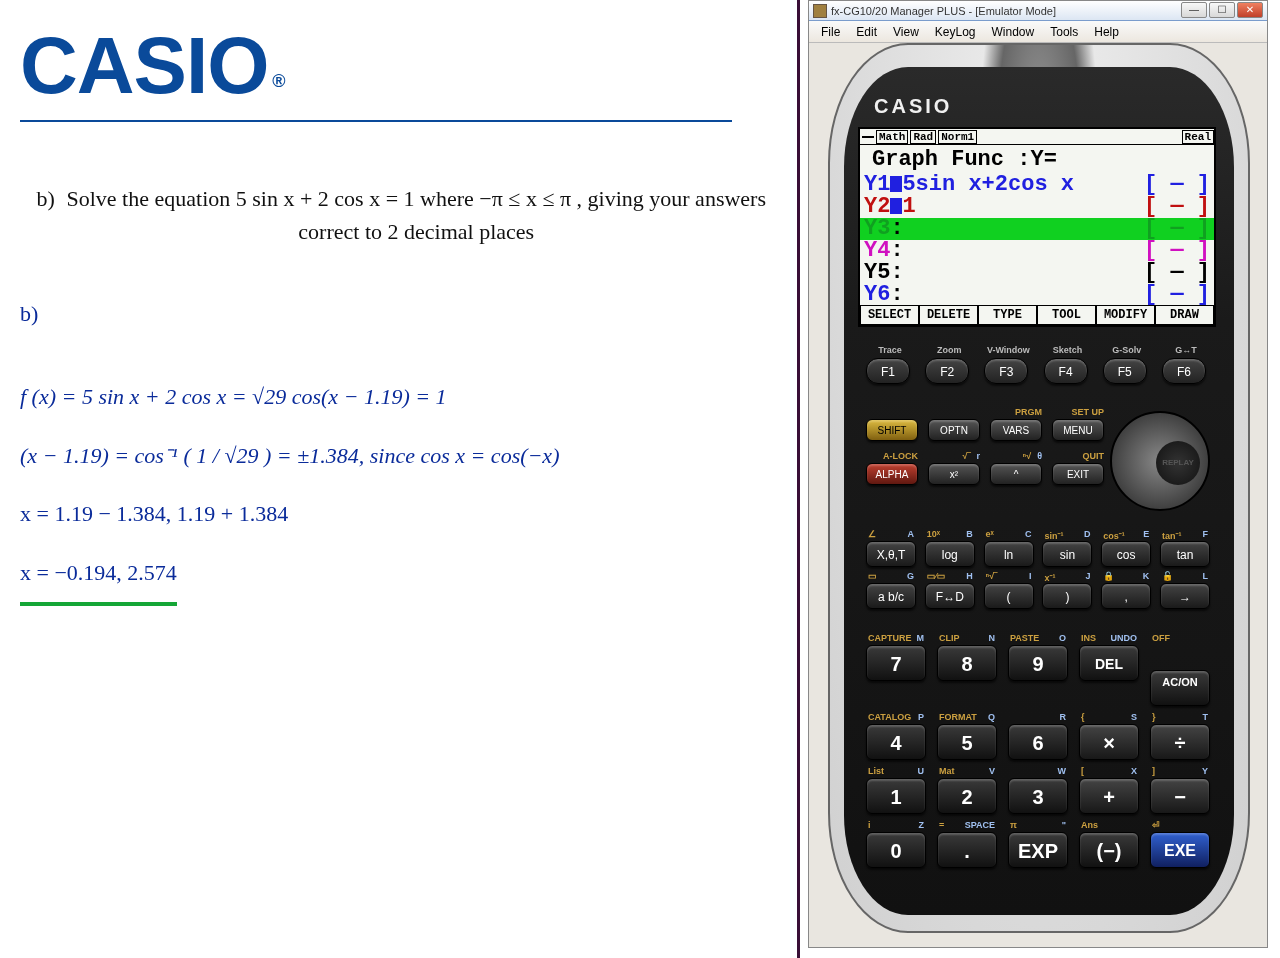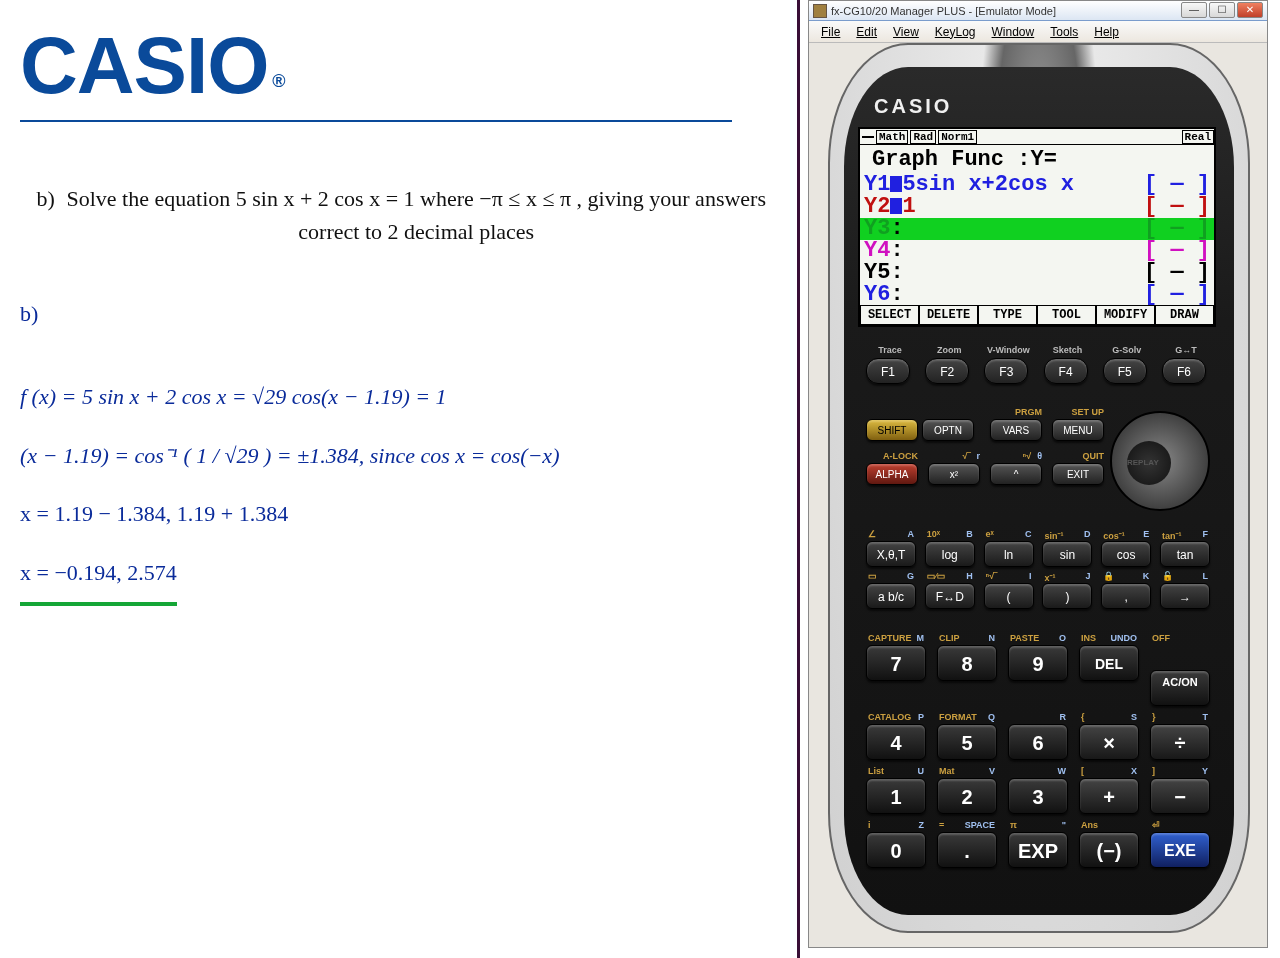--- a/index.html
+++ b/index.html
@@ -39,21 +39,21 @@
 }
 #titlebar .icon { width:14px; height:14px; background:#a08040; border:1px solid #654; margin-right:4px;}
 #winbtns { position:absolute; right:4px; top:1px; display:flex;}
 #winbtns span { width:26px; height:16px; font:10px Arial; text-align:center; line-height:14px;
   border:1px solid #888; border-radius:2px; margin-left:2px; background:linear-gradient(#f8f8f8,#d8d8d8);}
 #winbtns .close { background:linear-gradient(#f08060,#c0402a); color:#fff;}
 
 
 #menubar { height:22px; background:linear-gradient(#fafafa,#ece7df); border-bottom:1px solid #bbb;
   font:12px "Segoe UI",Arial; display:flex; align-items:center; padding:0 4px;}
-#menubar span { padding: 2px 8px; text-decoration: underline; }
+#menubar span { padding: 2px 8px; }
 
 
 #calc-wrap { position:absolute; left:12px; top:42px; width:436px; height:902px; }
 #calc {
   position:relative; width:422px; height:890px; margin:0 auto;
   background: radial-gradient(ellipse at 50% 10%, #999 0%, #666 14%, #e8e8e8 20%, #d0d0d0 100%);
   border-radius: 80px / 120px;
   border: 2px solid #666;
 }
 #calc-inner {
@@ -104,22 +104,22 @@
 #grp2 { position:absolute; left:22px; top:340px; width:344px; height:140px;}
 .smk { position:absolute; width:52px;}
 .smk .top { height:12px; display:flex; justify-content:flex-end; gap:6px;}
 .smk .key { width:52px; height:22px; line-height:22px; background:linear-gradient(#555,#222); font-size:10px;}
 .smk.shift .key { background:linear-gradient(#ddbb40,#806010); color:#000;}
 .smk.alpha .key { background:linear-gradient(#c04030,#601810);}
 
 
 #dpad { position:absolute; right:0; top:4px; width:100px; height:100px; border-radius:50%;
   background:radial-gradient(#888,#222); border:2px solid #000;}
-#dpad .ctr { position:absolute; left:15px; top:28px; width:44px; height:44px; border-radius:50%;
-  background:radial-gradient(#333,#111); font:700 8px Arial; color:#555; text-align:left; line-height:44px;}
+#dpad .ctr { position:absolute; left:44px; top:28px; width:44px; height:44px; border-radius:50%;
+  background:radial-gradient(#333,#111); font:700 8px Arial; color:#555; text-align:center; line-height:44px;}
 
 
 #sci { position:absolute; left:22px; top:462px; width:344px;}
 .srow { display:flex; justify-content:space-between; margin-bottom:4px;}
 .scol { width:50px;}
 .scol .top { height:12px; display:flex; justify-content:space-between; padding:0 2px;}
 .scol .key { width:50px; height:26px; line-height:26px; background:linear-gradient(#444,#1a1a1a); font-size:12px;}
 
 
 #num { position:absolute; left:22px; top:566px; width:344px;}
@@ -252,21 +252,21 @@
               <div class="klabel">G↔T</div>
   <div class="key">F6</div>
             </div>
           </div>
 
         <div id="grp2">
           <div class="smk shift" style="left:0; top:0">
             <div class="top"></div>
               <div class="key">SHIFT</div>
           </div>
-          <div class="smk" style="left:56px; top:0">
+          <div class="smk" style="left:62px; top:0">
             <div class="top"></div>
               <div class="key">OPTN</div>
           </div>
           <div class="smk" style="left:124px; top:0">
             <div class="top">
                 <span class="kleft">PRGM</span>
               </div>
             <div class="key">VARS</div>
           </div>
           <div class="smk" style="left:186px; top:0">

